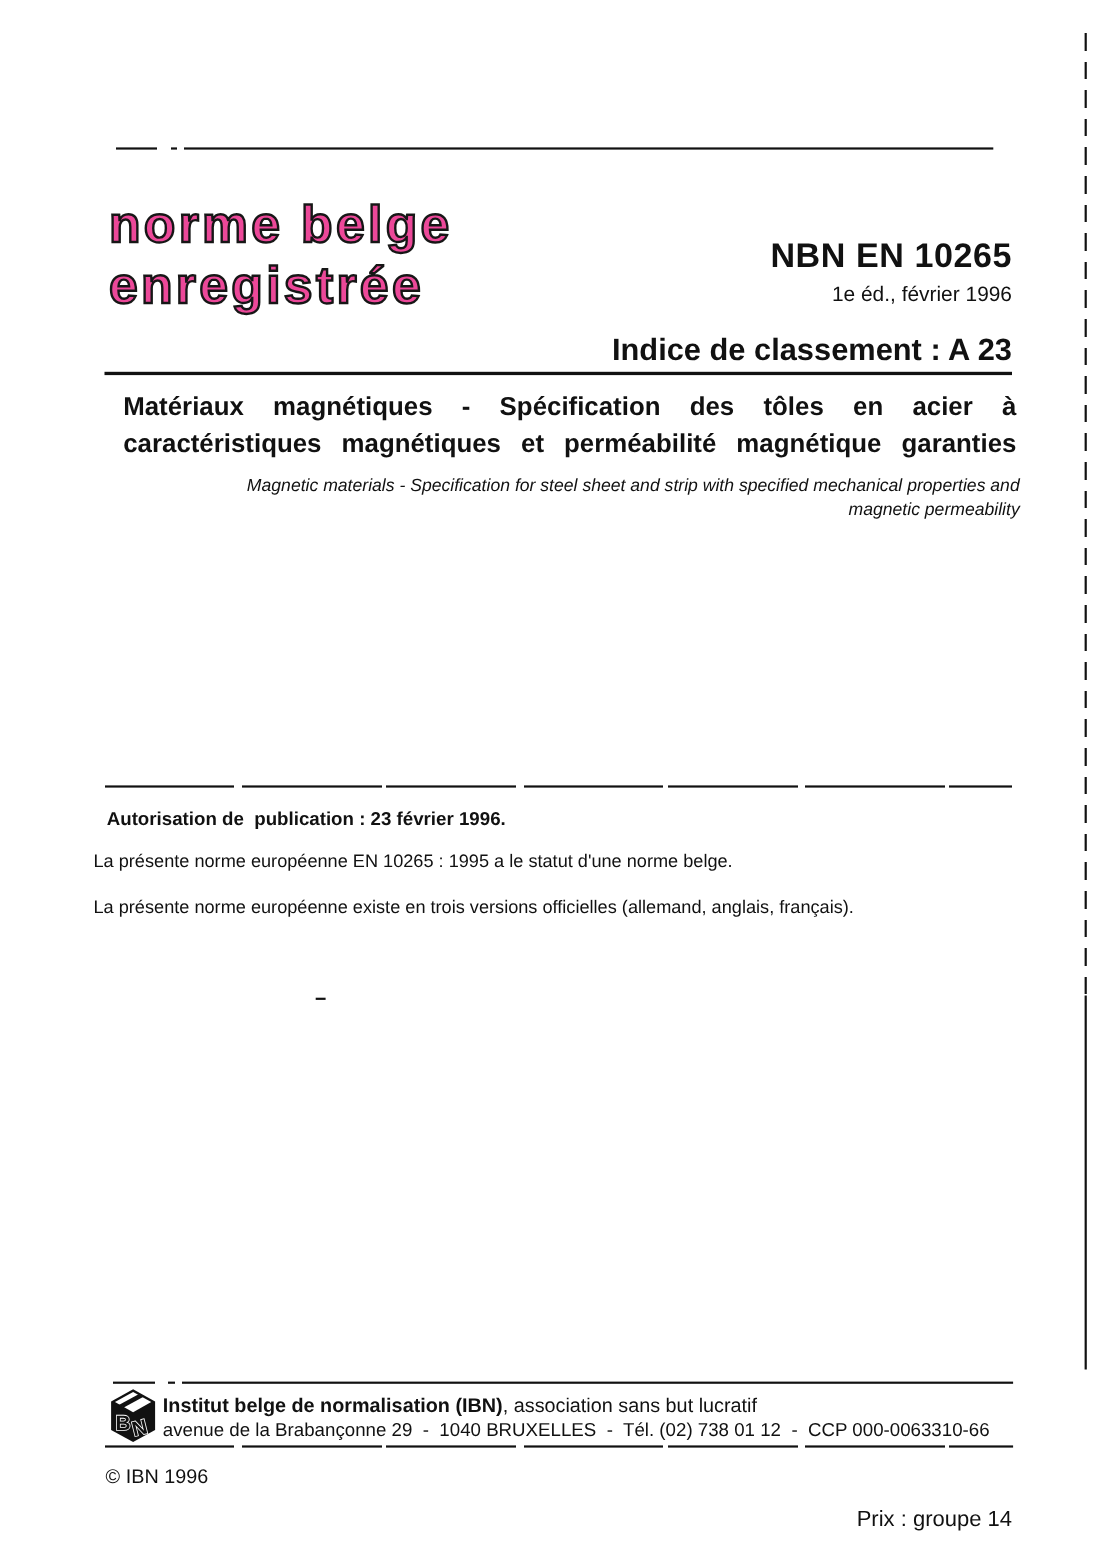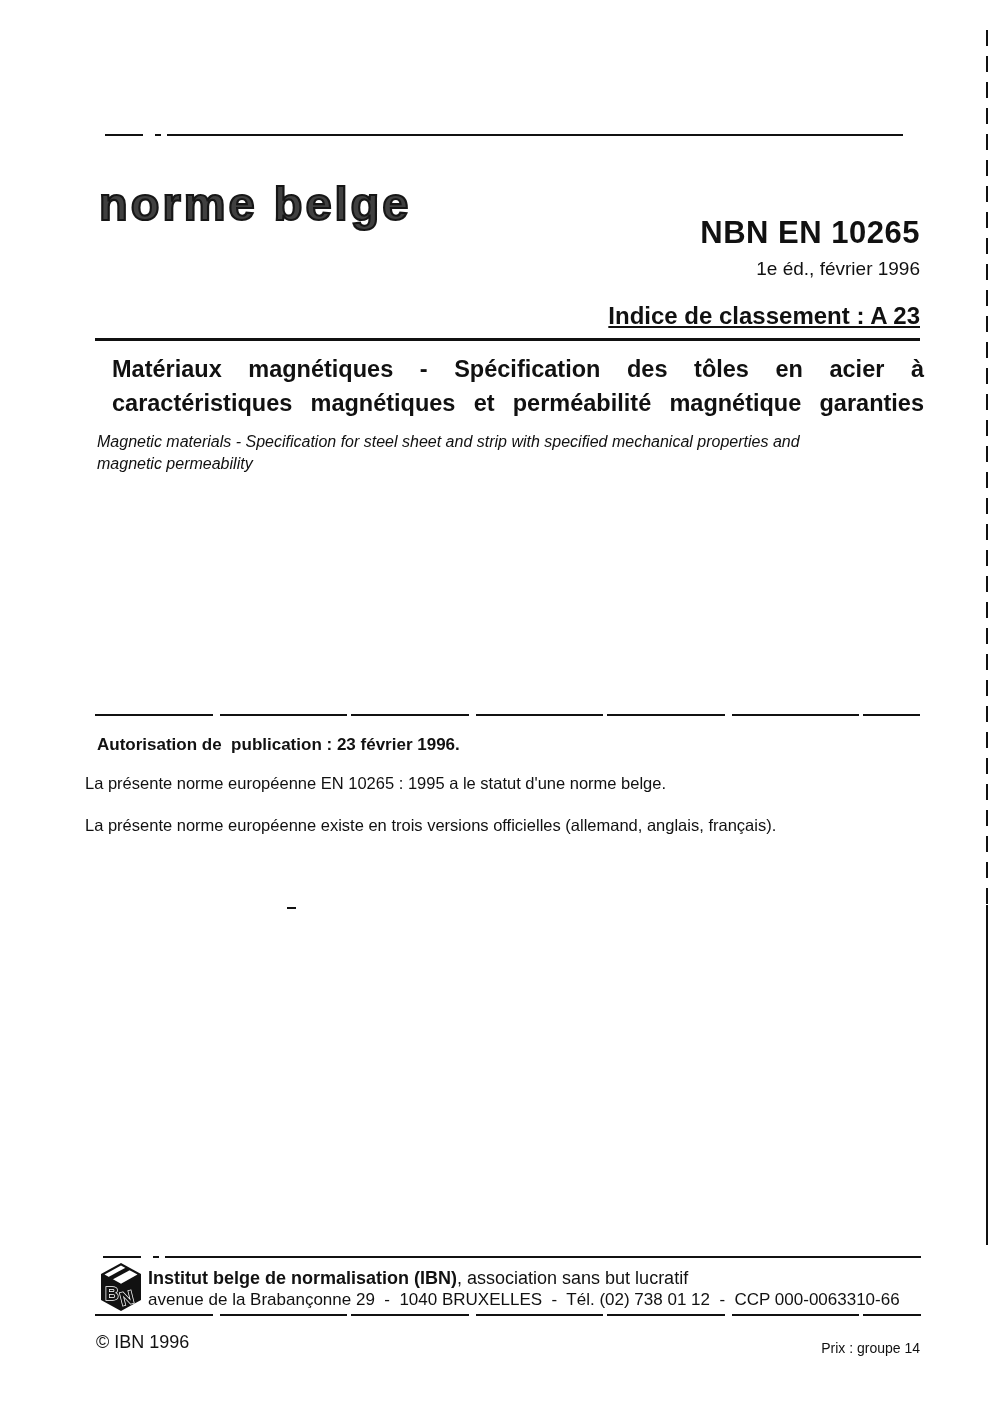--- a/index.html
+++ b/index.html
@@ -23,55 +23,56 @@
   }
   
   .edge-line{
     position:absolute;width:2px;background:repeating-linear-gradient(180deg,#111 0 16px,transparent 16px 26px);
   }
   .edge-line.solid{background:#111;}
   
   .wordmark{
     position:absolute;left:99px;top:176px;
     font-size:47px;font-weight:700;line-height:55px;letter-spacing:3px;
-    color:#404040;-webkit-text-stroke:2.2px #161616;
+    color:#ec4899;-webkit-text-stroke:2.2px #161616;
   }
   .doc-ref{position:absolute;right:74px;top:188px;text-align:right;}
   .doc-code{font-size:31px;font-weight:700;letter-spacing:0.5px;margin-top:27px;}
   .doc-edition{font-size:19px;margin-top:7px;}
-  .doc-class{font-size:24px;font-weight:700;margin-top:22px;text-decoration:underline;}
+  .doc-class{font-size:28px;font-weight:700;margin-top:22px;}
   .title-block{position:absolute;left:96px;top:352px;width:812px;margin-left:16px;}
   .title-line{
     font-size:23.5px;font-weight:700;line-height:34px;
     text-align:justify;text-align-last:justify;
   }
-  .subtitle-block{position:absolute;left:97px;top:431px;width:830px;}
+  .subtitle-block{position:absolute;left:97px;top:431px;width:830px;text-align:right;}
   .subtitle-line{font-size:16px;font-style:italic;line-height:22px;}
   .auth{position:absolute;left:97px;top:735px;font-size:17px;font-weight:700;white-space:pre-wrap;}
   .para{position:absolute;left:85px;font-size:16.5px;}
   .artifact-dash{position:absolute;left:287px;top:907px;width:9px;height:2px;background:#111;}
   .footer-inst{position:absolute;left:148px;top:1266px;font-size:18px;line-height:24px;}
   .footer-inst .b{font-weight:700;}
   .footer-addr{position:absolute;left:148px;top:1290px;font-size:17px;white-space:pre-wrap;}
   .logo{position:absolute;left:99px;top:1262px;}
   .copyright{position:absolute;left:96px;top:1332px;font-size:18px;}
-  .price{position:absolute;right:74px;top:1340px;font-size:14px;}
+  .price{position:absolute;right:74px;top:1370px;font-size:20px;}
 </style>
 </head>
 <body>
 
 <div class="page">
 
   <div class="rule dotted-start" style="left:97px;top:134px;width:806px;"></div>
 
   <div class="edge-line" style="left:986px;top:30px;height:880px;"></div>
   <div class="edge-line solid" style="left:986px;top:905px;height:340px;"></div>
 
   <div class="wordmark">
     <div>norme belge</div>
+    <div>enregistrée</div>
   </div>
 
   <div class="doc-ref">
     <div class="doc-code">NBN EN 10265</div>
     <div class="doc-edition">1e éd., février 1996</div>
     <div class="doc-class">Indice de classement : A 23</div>
   </div>
 
   <div class="rule" style="left:95px;top:338px;width:825px;height:3px;"></div>
 

